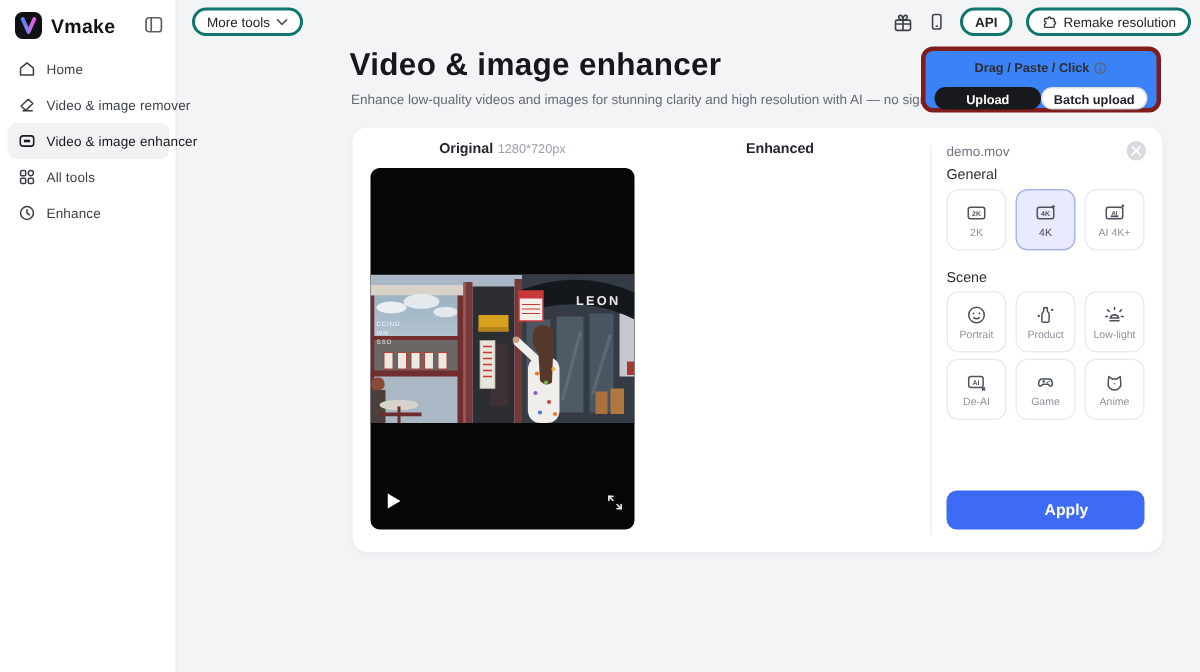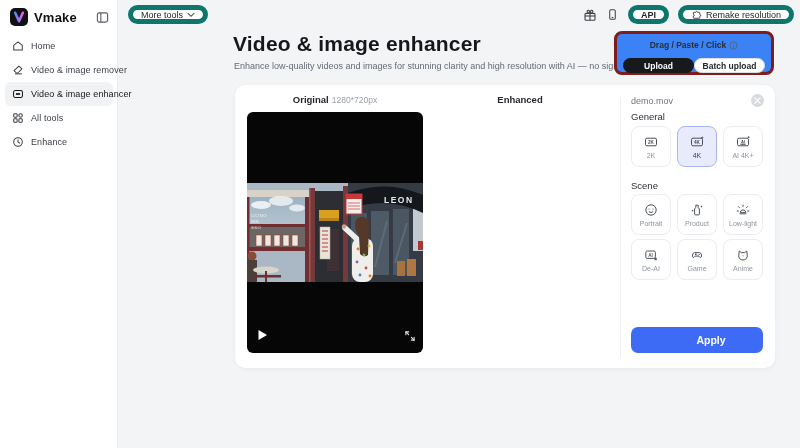--- a/index.html
+++ b/index.html
@@ -14,21 +14,21 @@
   .logo-mark { width:18px; height:18px; border-radius:5px; background:#101114; display:flex; align-items:center; justify-content:center; }
   .logo-name { font-size:13px; font-weight:bold; color:#101114; letter-spacing:.2px; }
   .collapse-btn { position:absolute; right:8px; top:10px; color:#585e66; cursor:pointer; }
   .nav { position:absolute; left:0; top:34px; width:118px; }
   .nav-item { position:relative; height:24px; margin:0 5px; display:flex; align-items:center; gap:7px; padding:0 7px; border-radius:6px; color:#3c4148; cursor:pointer; }
   .nav-item.active { background:#f1f2f4; color:#17191c; }
   .nav-item .lbl { font-size:9px; letter-spacing:.1px; white-space:nowrap; }
   .nav-item svg { flex:0 0 auto; }
 
   
-  .pill { display:inline-flex; align-items:center; gap:4px; background:#ffffff; border:5px solid #0f766e; border-radius:10px; font-size:9px; color:#24262b; padding:0 8px; height:19px; cursor:pointer; }
+  .pill { display:inline-flex; align-items:center; gap:4px; background:#ffffff; border:2px solid #0f766e; border-radius:10px; font-size:9px; color:#24262b; padding:0 8px; height:19px; cursor:pointer; }
   .more-tools { left:128px; top:5px; }
   .topright { right:6px; top:5px; display:flex; align-items:center; gap:9px; }
   .icon-btn { color:#3c4148; display:flex; align-items:center; cursor:pointer; }
 
   
   .page-title { left:233px; top:32px; font-size:21px; font-weight:bold; color:#15171c; letter-spacing:.2px; }
   .page-subtitle { left:234px; top:61px; font-size:9px; color:#646b76; }
 
   
   .upload-card { left:614px; top:31px; width:160px; height:44px; background:#3b82f6; border:3px solid #7f1d1d; border-radius:8px; }

